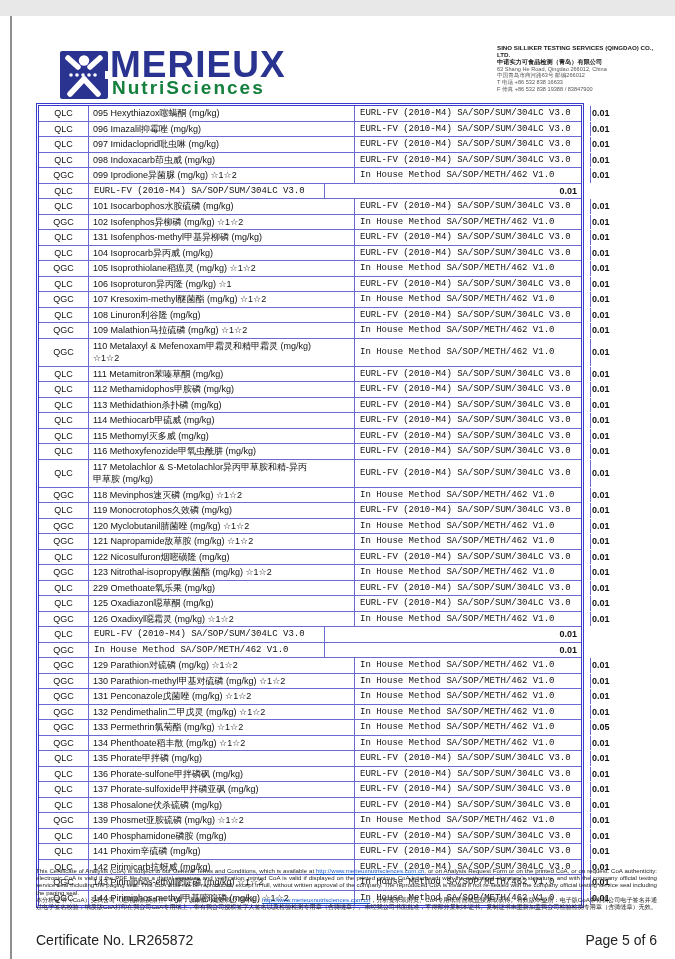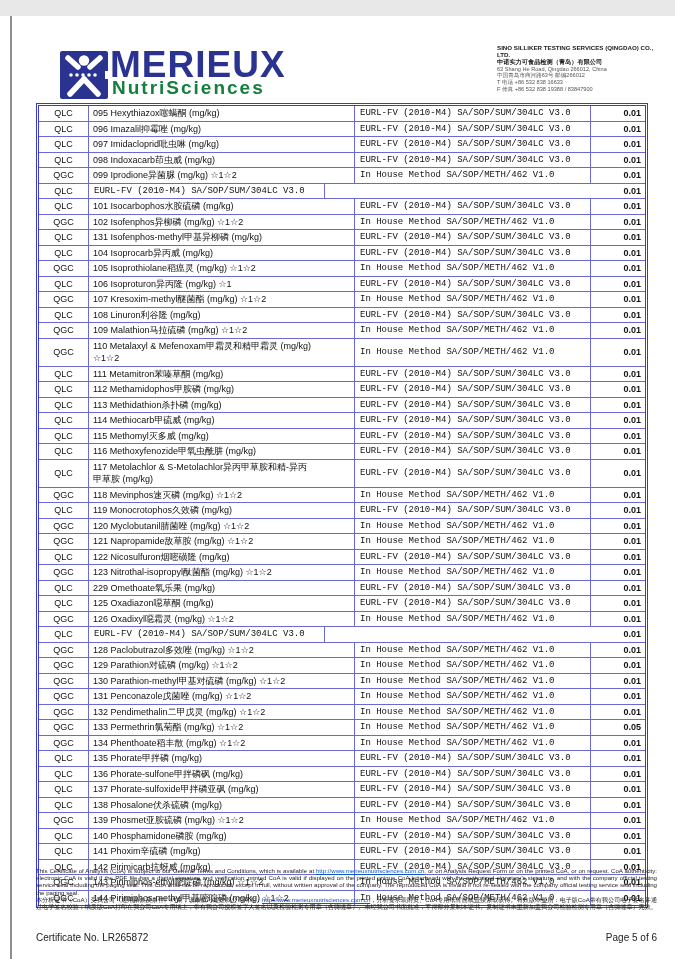--- a/index.html
+++ b/index.html
@@ -16,34 +16,34 @@
   .logo-square .notch { position:absolute; right:-3px; top:20px; width:6px; height:8px; background:#ffffff; }
   .logo-square svg { position:absolute; left:0; top:0; width:48px; height:48px; }
   .brand-merieux { position:absolute; left:110px; top:30px; font-size:37px; font-weight:700; letter-spacing:1px; color:#2b3390; line-height:1; }
   .brand-nutri { position:absolute; left:112px; top:62px; font-size:19px; font-weight:600; letter-spacing:2px; color:#15803d; line-height:1; }
 
   .company-block { position:absolute; left:497px; top:28px; width:170px; color:#3a3a3a; }
   .company-block .nm { font-size:6.2px; font-weight:700; line-height:7.2px; color:#222; }
   .company-block .ad { font-size:5.6px; line-height:6.8px; color:#555; }
 
   
-  .coa-table { position:absolute; left:36px; top:87px; width:612px; border:3px double #3a3acc; display:flex; flex-direction:column; background:#fff; }
+  .coa-table { position:absolute; left:36px; top:87px; width:548px; border:3px double #3a3acc; display:flex; flex-direction:column; background:#fff; }
   .trow { display:flex; align-items:stretch; border-top:1px solid #6a6ad2; min-height:14.6px; }
   .trow:first-child { border-top:none; }
   .cell { font-size:9px; line-height:12.5px; color:#111; display:flex; align-items:center; }
   .c-cat { flex:0 0 50px; justify-content:center; border-right:1px solid #6a6ad2; }
   .c-item { flex:0 0 266px; padding:1px 4px; border-right:1px solid #6a6ad2; white-space:pre-wrap; }
   .c-method { flex:0 0 236px; padding:1px 5px; border-right:1px solid #6a6ad2;font-family:Liberation Mono, monospace; }
   .c-val { flex:1 1 auto; justify-content:flex-end; padding:1px 4px 1px 1px;font-weight:bold; }
 
   
   .footer-text { position:absolute; left:36px; top:851px; width:621px; font-size:6.1px; line-height:7.2px; color:#222; text-align:justify; }
   .footer-text p { margin:0; }
   .footer-text a { color:#1155cc; text-decoration:underline; }
-  .cert-line { position:absolute; left:36px; top:916px; width:621px; display:flex; justify-content:space-between; font-size:10px; color:#222; }
+  .cert-line { position:absolute; left:36px; top:916px; width:621px; display:flex; justify-content:space-between; font-size:14px; color:#222; }
 </style>
 </head>
 <body>
 
 <div id="page">
 
   <div class="scan-line-left"></div>
   <div class="scan-band-bottom"></div>
 
   <div class="logo-square">
@@ -274,21 +274,20 @@
           <div class="cell c-method">In House Method SA/SOP/METH/462 V1.0</div>
           <div class="cell c-val">0.01</div>
         </div>
         <div class="trow">
           <div class="cell c-cat">QLC</div>
           <div class="cell c-method">EURL-FV (2010-M4) SA/SOP/SUM/304LC V3.0</div>
           <div class="cell c-val">0.01</div>
         </div>
         <div class="trow">
           <div class="cell c-cat">QGC</div>
-          <div class="cell c-item">128 Paclobutrazol多效唑 (mg/kg) ☆1☆2</div>
           <div class="cell c-method">In House Method SA/SOP/METH/462 V1.0</div>
           <div class="cell c-val">0.01</div>
         </div>
         <div class="trow">
           <div class="cell c-cat">QGC</div>
           <div class="cell c-item">129 Parathion对硫磷 (mg/kg) ☆1☆2</div>
           <div class="cell c-method">In House Method SA/SOP/METH/462 V1.0</div>
           <div class="cell c-val">0.01</div>
         </div>
         <div class="trow">

